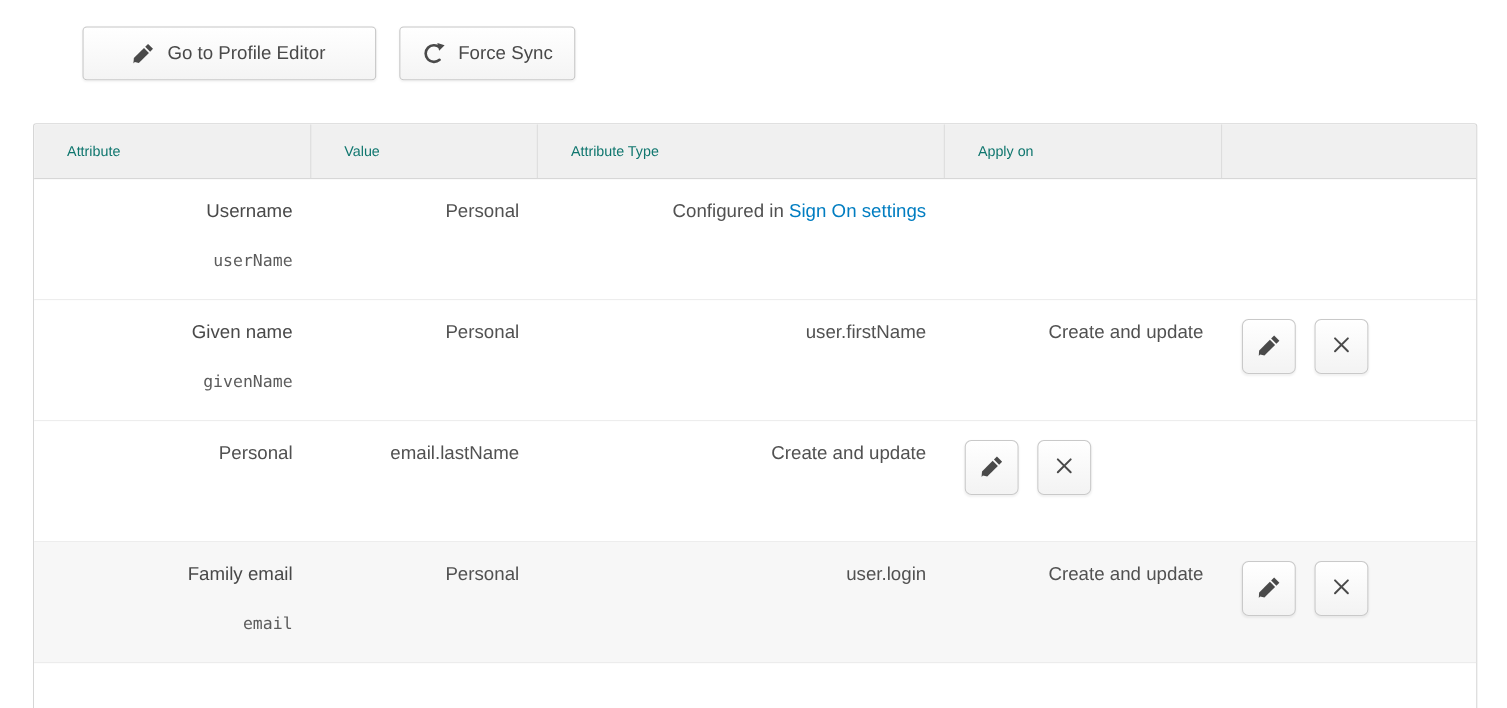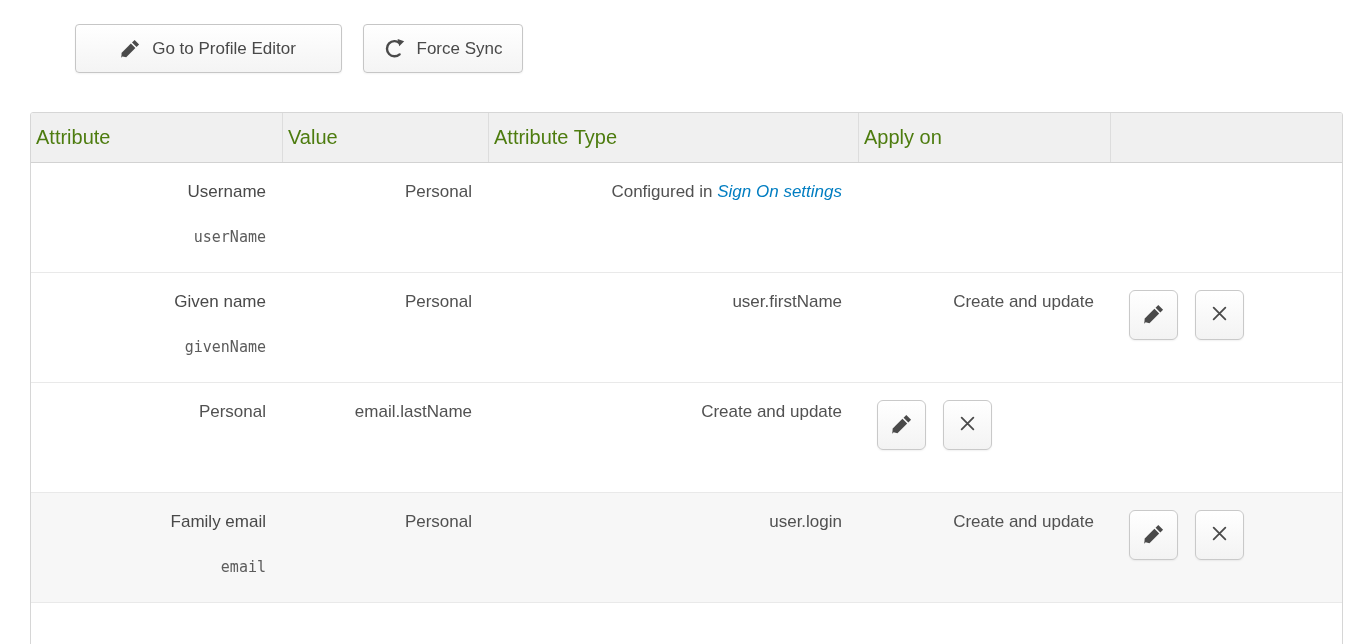--- a/index.html
+++ b/index.html
@@ -31,36 +31,36 @@
   
   .table{
     position:absolute;top:112px;left:30px;width:1313px;
     border:1px solid #d6d6d6;border-radius:3px;background:#fff;overflow:hidden;
   }
   .thead{
     display:grid;grid-template-columns:252px 206px 370px 252px auto;
     height:50px;background:var(--header-bg);border-bottom:1px solid #d2d2d2;
   }
   .th{
-    display:flex;align-items:center;padding:0 5px;
-    font-size:20px;color:#4d7c0f;border-right:1px solid #ddd;height:100%;
+    display:flex;align-items:center;padding:0 30px;
+    font-size:13px;color:#0f766e;border-right:1px solid #ddd;height:100%;
   }
   .th:last-child{border-right:none;}
   .row{
     display:grid;grid-template-columns:252px 206px 370px 252px auto;
     min-height:110px;border-bottom:1px solid #e9e9e9;background:#fff;
   }
   .row.highlighted{background:var(--row-highlight);}
   .td{padding:19px 17px 0;font-size:17px;color:#515151;text-align:right;}
   .attr-label{color:#494949;margin-bottom:26px;line-height:20px;}
   .attr-name{
     font-family:"DejaVu Sans Mono","Liberation Mono",monospace;
     font-size:15px;color:#5c5c5c;line-height:18px;
   }
-  .value-cell .link{color:var(--link);text-decoration:none;cursor:pointer;font-style:italic;}
+  .value-cell .link{color:var(--link);text-decoration:none;cursor:pointer;}
   .actions{display:flex;gap:17px;padding:17px 0 0 18px;align-items:flex-start;}
   .icon-btn{
     width:49px;height:50px;flex:none;
     display:flex;align-items:center;justify-content:center;
     background:linear-gradient(180deg,#ffffff 0%,#f3f3f3 100%);
     border:1px solid #c9c9c9;border-radius:6px;cursor:pointer;
     box-shadow:0 1px 2px rgba(0,0,0,0.06);padding:0;
   }
   .empty-row{height:60px;background:#fff;border-bottom:none;}
 </style>

